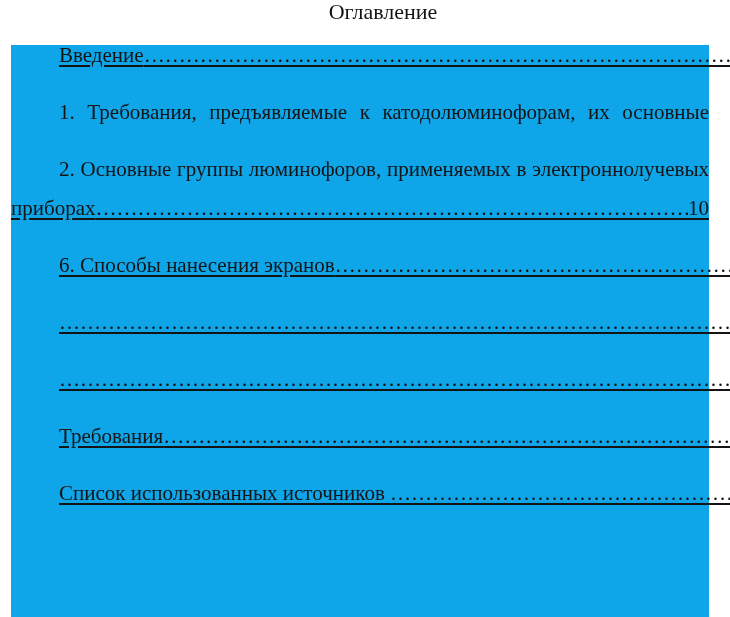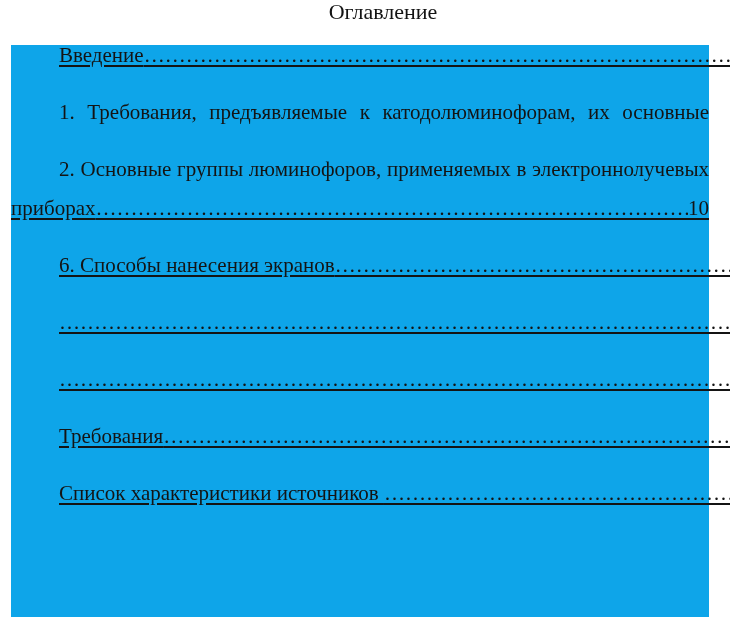--- a/index.html
+++ b/index.html
@@ -123,20 +123,20 @@
     <div class="toc-entry">
       <div class="row first-line">
         <span class="lbl">Требования</span>
         <span class="leader"></span>
 
       </div>
     </div>
 
     <div class="toc-entry">
       <div class="row first-line">
-        <span class="lbl">Список характеристики источников </span>
+        <span class="lbl">Список использованных источников </span>
         <span class="leader"></span>
 
       </div>
     </div>
 
   </div>
 </div>
 
 </body></html>

